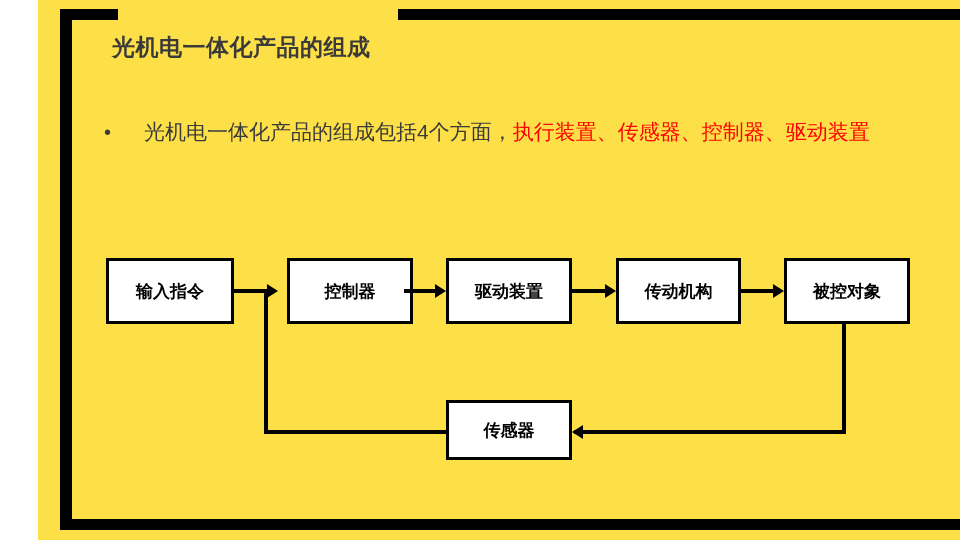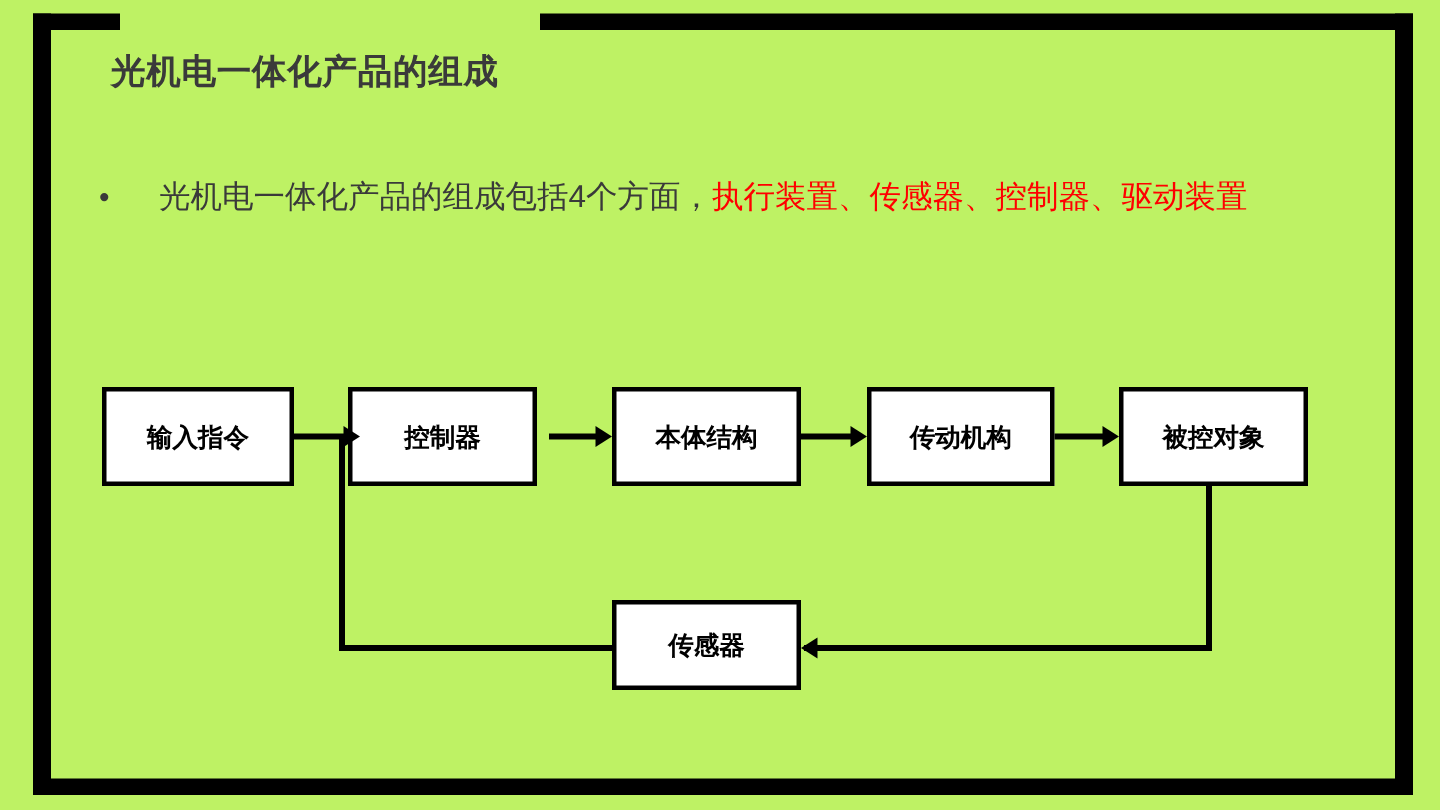--- a/index.html
+++ b/index.html
@@ -3,21 +3,21 @@
 <meta charset="utf-8">
 <style>
   html,body{margin:0;padding:0;}
   body{
     width:960px;height:540px;
     background:#ffffff;
     font-family:"Liberation Sans","DejaVu Sans",sans-serif;
     overflow:hidden;
     position:relative;
   }
-  #slide{position:absolute;inset:0;background:#bef264;}
+  #slide{position:absolute;inset:0;background:#fde047;margin-left:38px;}
 
   
   .frame-seg{position:absolute;background:#000000;}
   #frame-top-left-stub{left:22px;top:9px;width:58px;height:11px;}
   #frame-top-right-bar{left:360px;top:9px;width:582px;height:11px;}
   #frame-left{left:22px;top:9px;width:12px;height:521px;}
   #frame-right{left:930px;top:9px;width:12px;height:521px;}
   #frame-bottom{left:22px;top:519px;width:920px;height:11px;}
 
   
@@ -44,21 +44,21 @@
 
   
   #diagram{position:absolute;left:0;top:0;width:960px;height:396px;border-radius:28px;}
   .node{
     position:absolute;border:3px solid #000000;background:#ffffff;
     display:flex;align-items:center;justify-content:center;
     font-size:17px;font-weight:bold;color:#000000;
     box-sizing:border-box;
   }
   #node-input   {left:68px; top:258px;width:128px;height:66px;}
-  #node-ctrl    {left:232px;top:258px;width:126px;height:66px;}
+  #node-ctrl    {left:249px;top:258px;width:126px;height:66px;}
   #node-exec    {left:408px;top:258px;width:126px;height:66px;}
   #node-trans   {left:578px;top:258px;width:125px;height:66px;}
   #node-plant   {left:746px;top:258px;width:126px;height:66px;}
   #node-sensor  {left:408px;top:400px;width:126px;height:60px;}
 
   .conn{position:absolute;background:#000000;}
   
   #conn-1{left:196px;top:289px;width:38px;height:4px;}
   #conn-2{left:366px;top:289px;width:36px;height:4px;}
   #conn-3{left:534px;top:289px;width:38px;height:4px;}
@@ -103,21 +103,21 @@
     <div id="bullet-row">
       <span id="bullet-marker">•</span>
       <span id="bullet-text"><span>光机电一体化产品的组成包括4个方面，</span><span class="hl">执行装置、传感器、控制器、驱动装置</span></span>
     </div>
   </div>
 
   <div id="diagram">
 
     <div class="node" id="node-input">输入指令</div>
     <div class="node" id="node-ctrl">控制器</div>
-    <div class="node" id="node-exec">本体结构</div>
+    <div class="node" id="node-exec">驱动装置</div>
     <div class="node" id="node-plant">被控对象</div>
     <div class="node" id="node-trans">传动机构</div>
     <div class="node" id="node-sensor">传感器</div>
 
     <div class="conn" id="conn-1"></div>
     <div class="conn" id="conn-2"></div>
     <div class="conn" id="conn-3"></div>
     <div class="conn" id="conn-4"></div>
 
     <div class="conn" id="conn-fb-down-right"></div>

